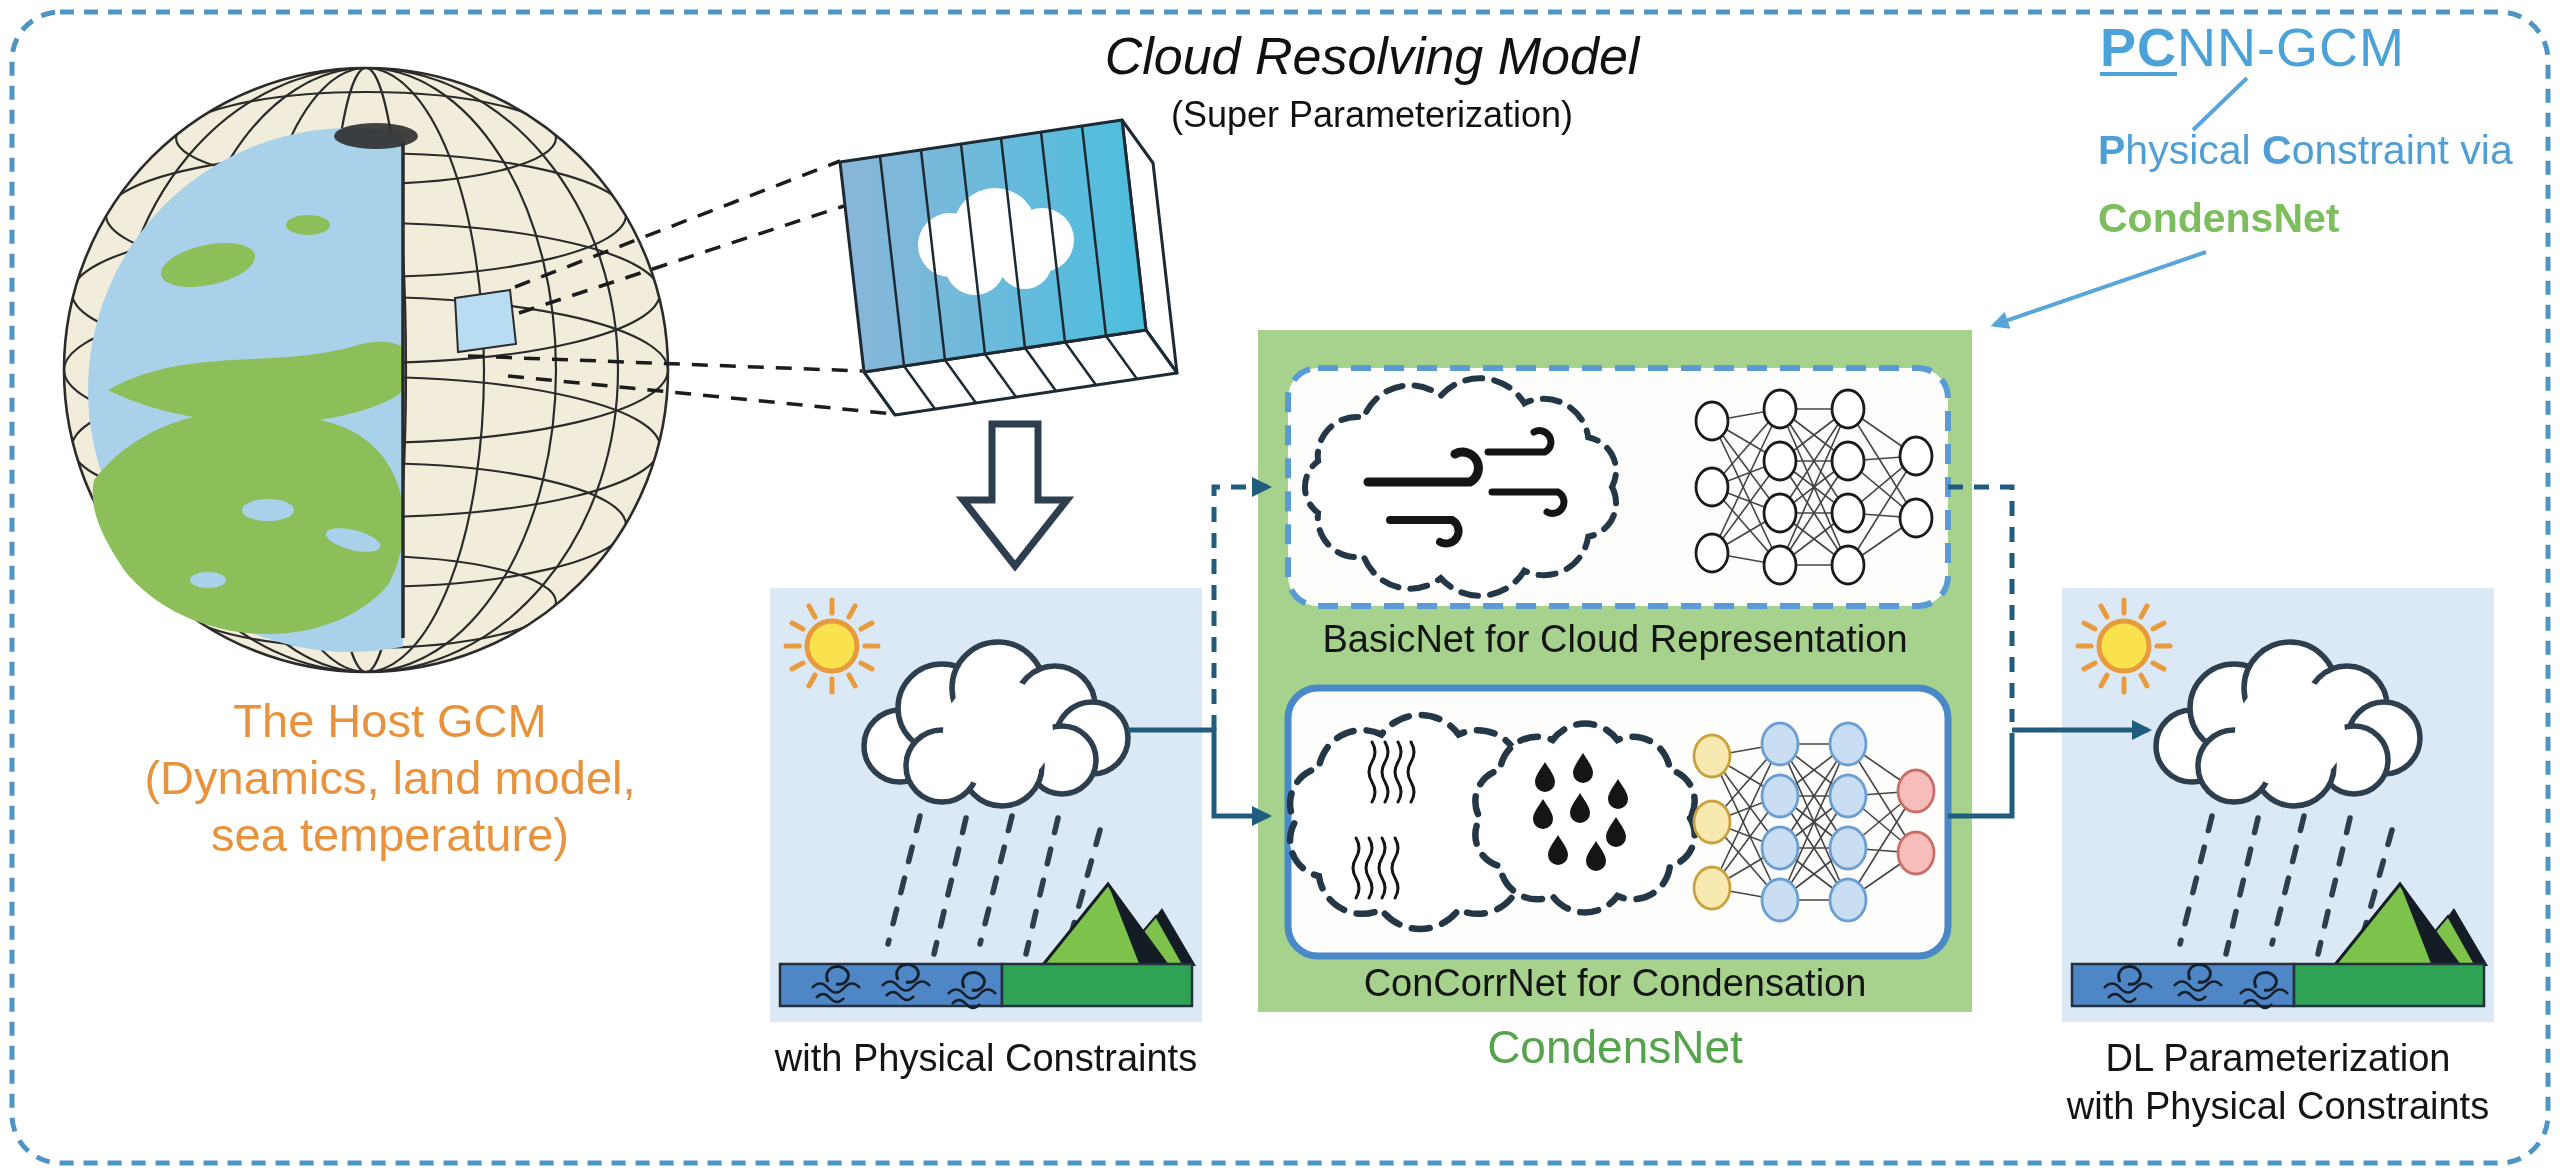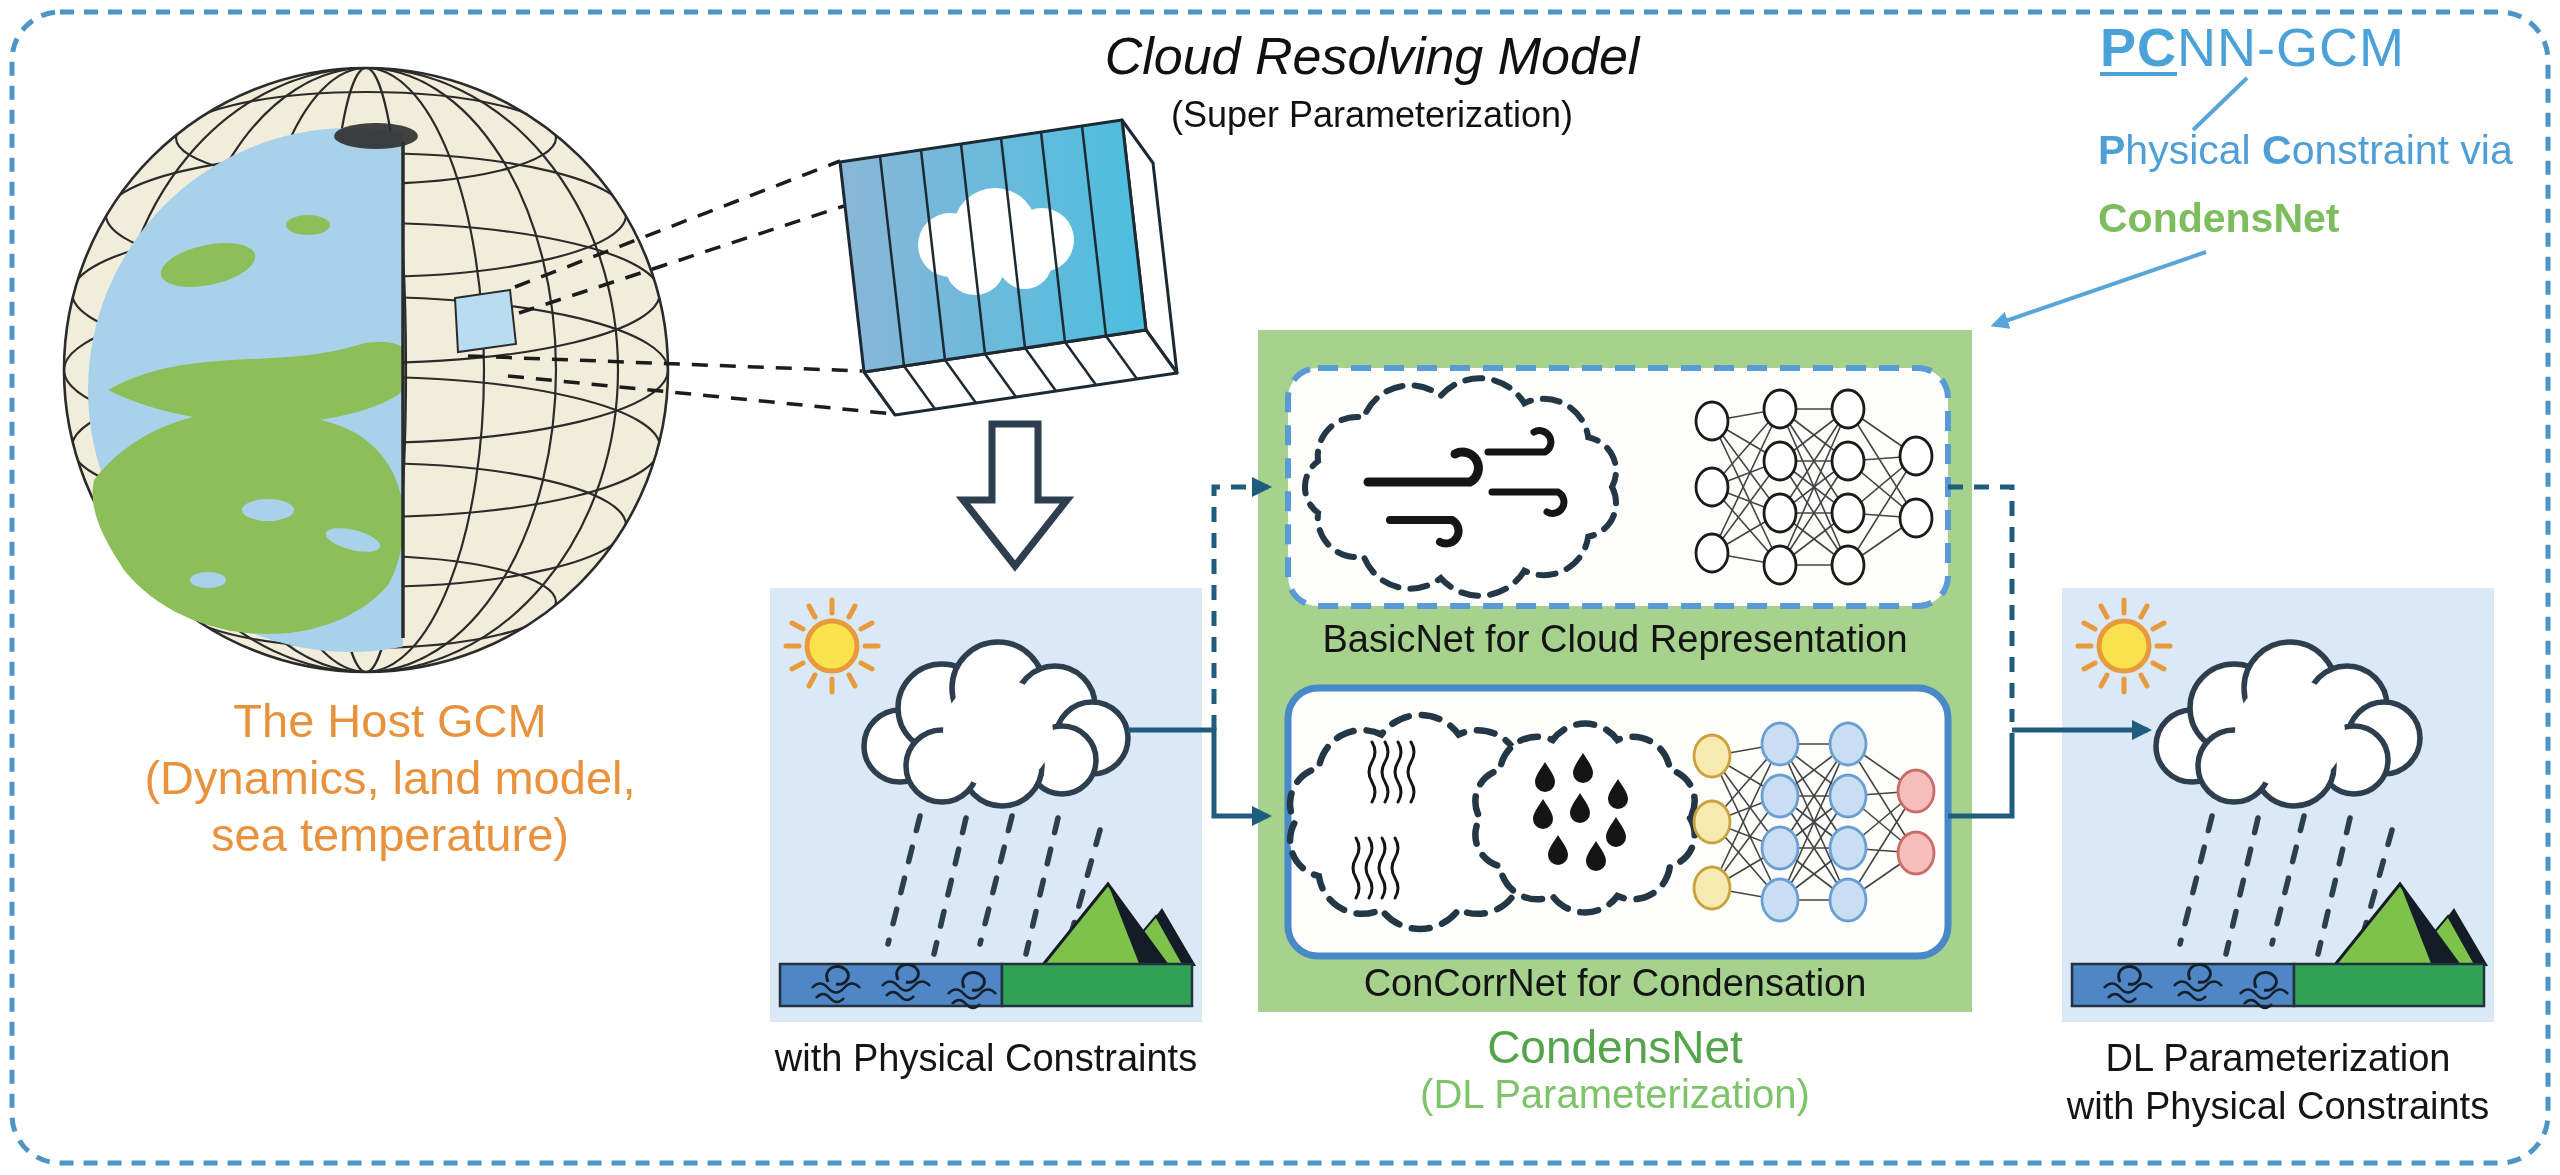--- a/index.html
+++ b/index.html
@@ -363,21 +363,20 @@
 
 <div class="txt blocklabel center" style="left:1258px;top:618px;width:714px;">BasicNet for Cloud Representation</div>
 
 <div class="txt host center" style="left:120px;top:692px;width:540px;">
   <div>The Host GCM</div>
   <div>(Dynamics, land model,</div>
   <div>sea temperature)</div>
 </div>
 <div class="txt blocklabel center" style="left:1258px;top:962px;width:714px;">ConCorrNet for Condensation</div>
 <div class="txt condens-title center" style="left:1258px;top:1020px;width:714px;">CondensNet</div>
-<div class="txt condens-sub center" style="left:1258px;top:1072px;width:714px;">(DL Parameterization)</div>
 
 <div class="txt caption center" style="left:710px;top:1034px;width:552px;">
   <div>with Physical Constraints</div>
 </div>
 <div class="txt caption center" style="left:2003px;top:1034px;width:550px;">
   <div>DL Parameterization</div>
   <div>with Physical Constraints</div>
 </div>
 
 </div>

